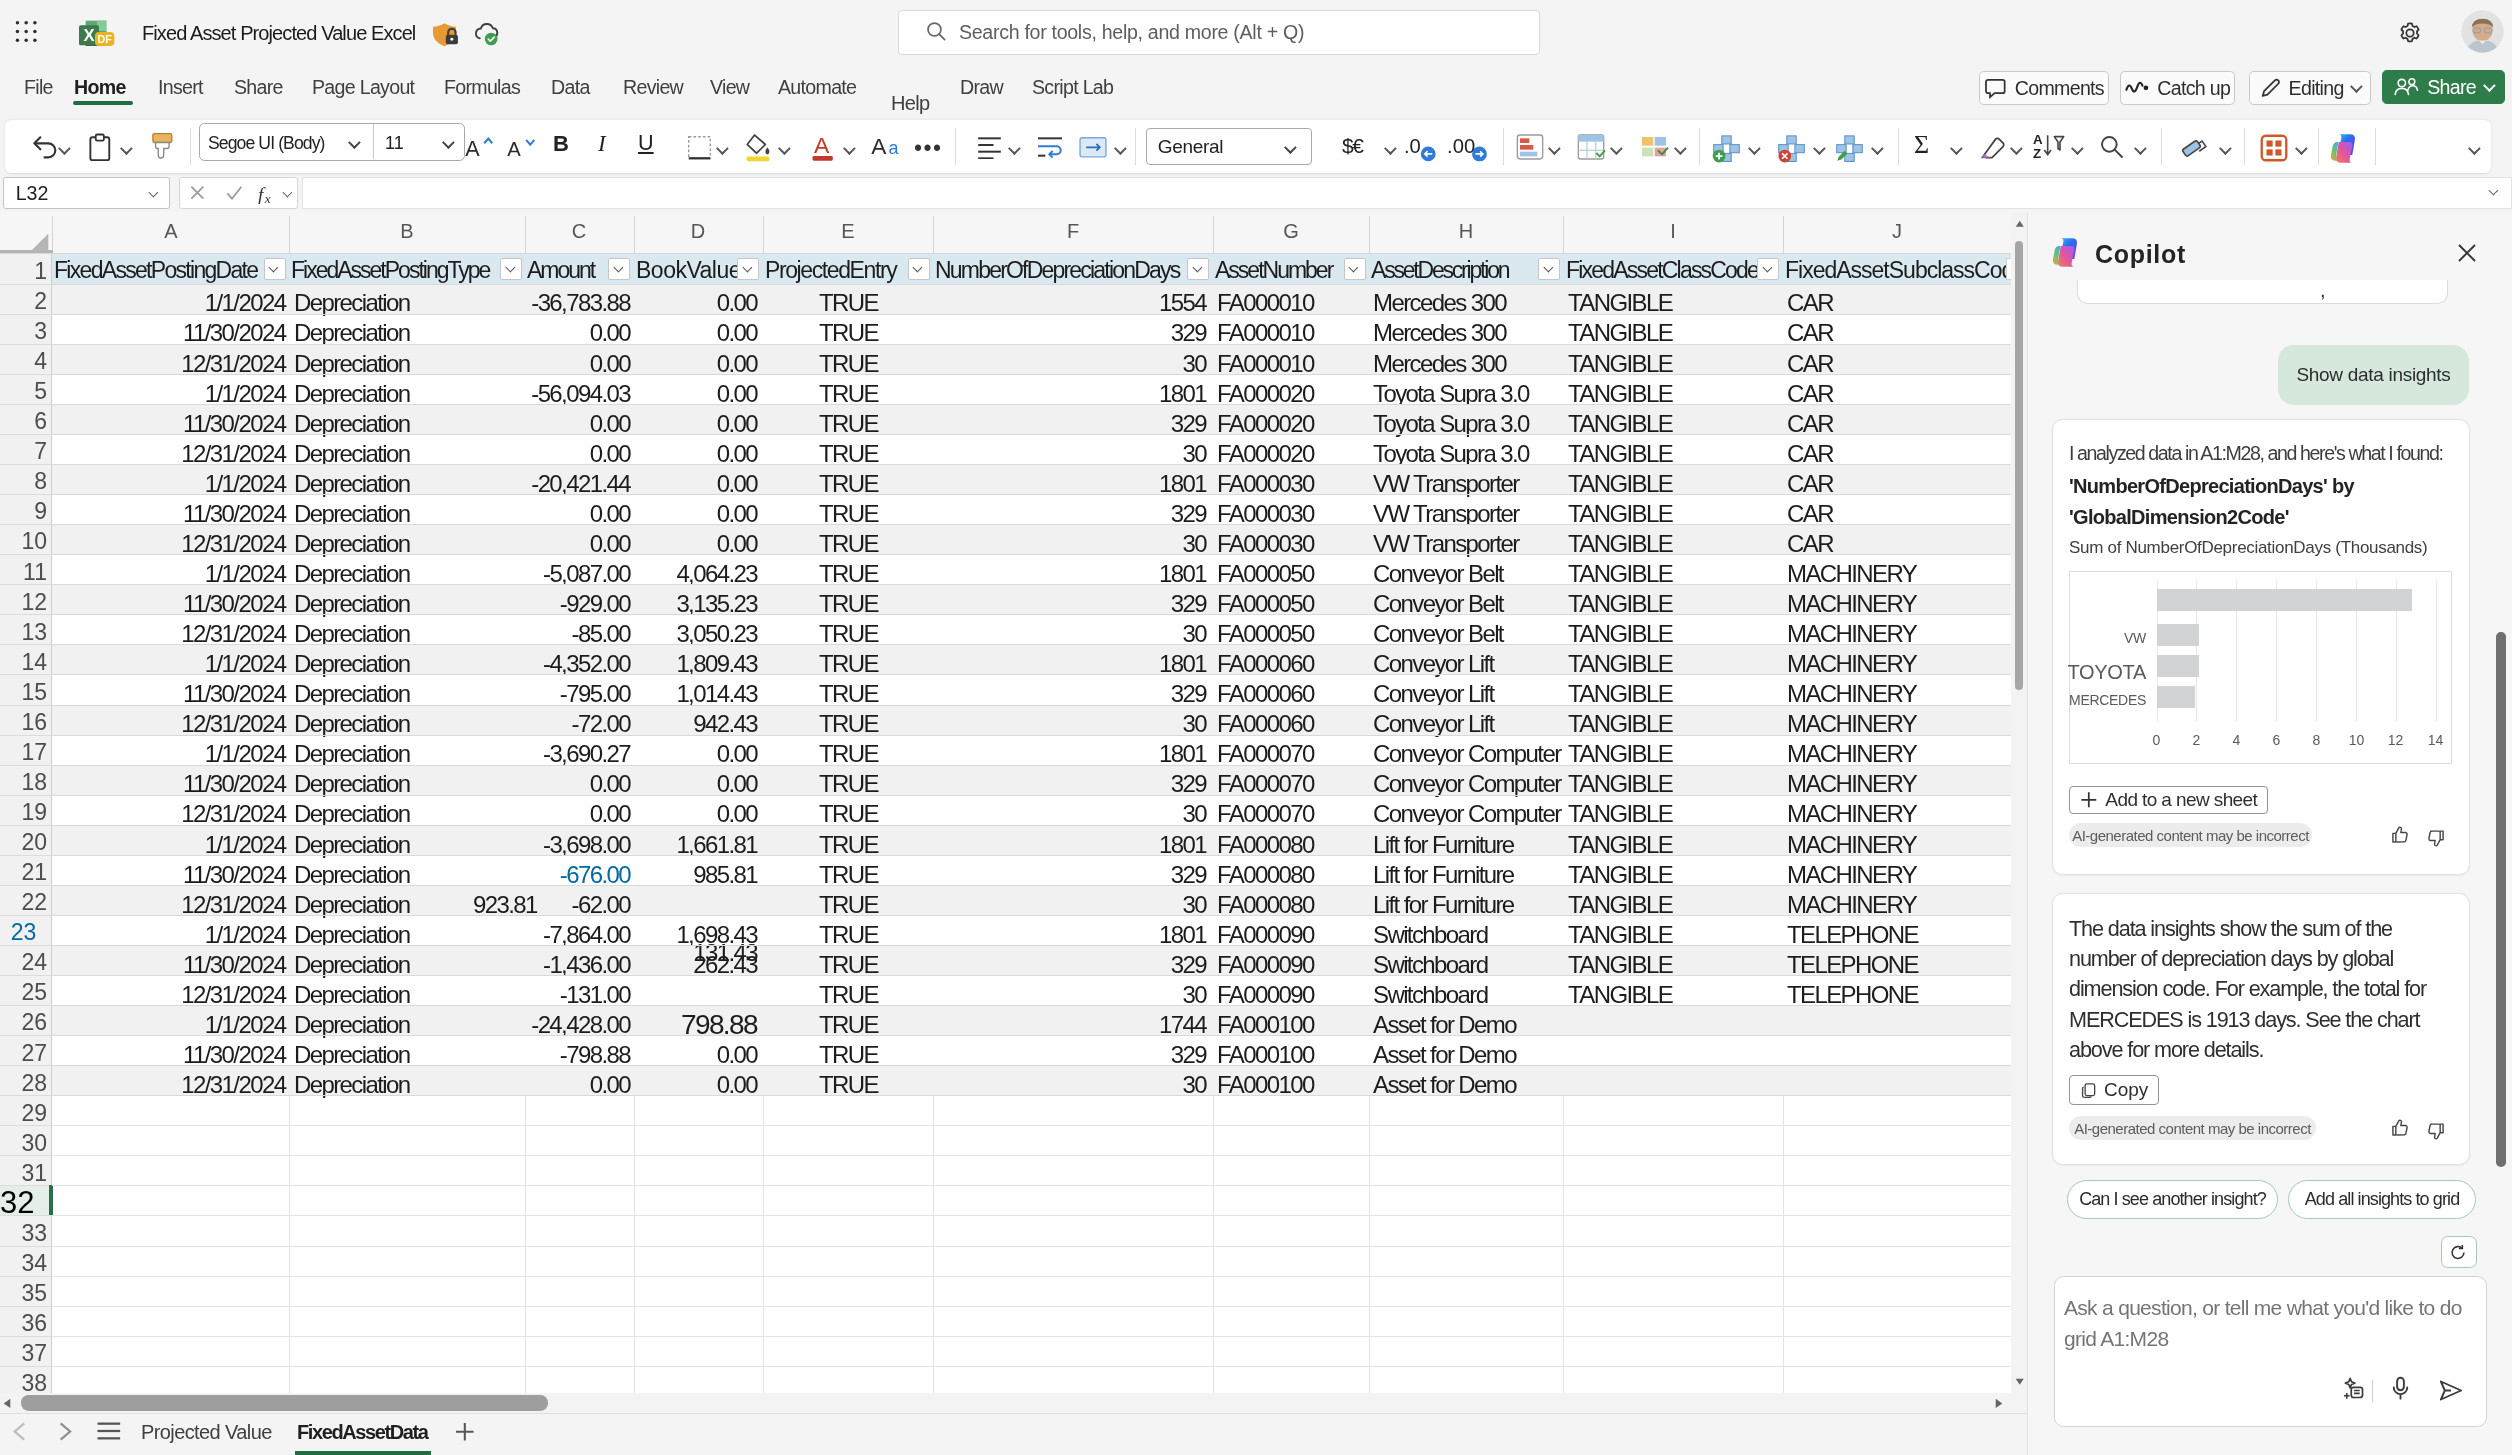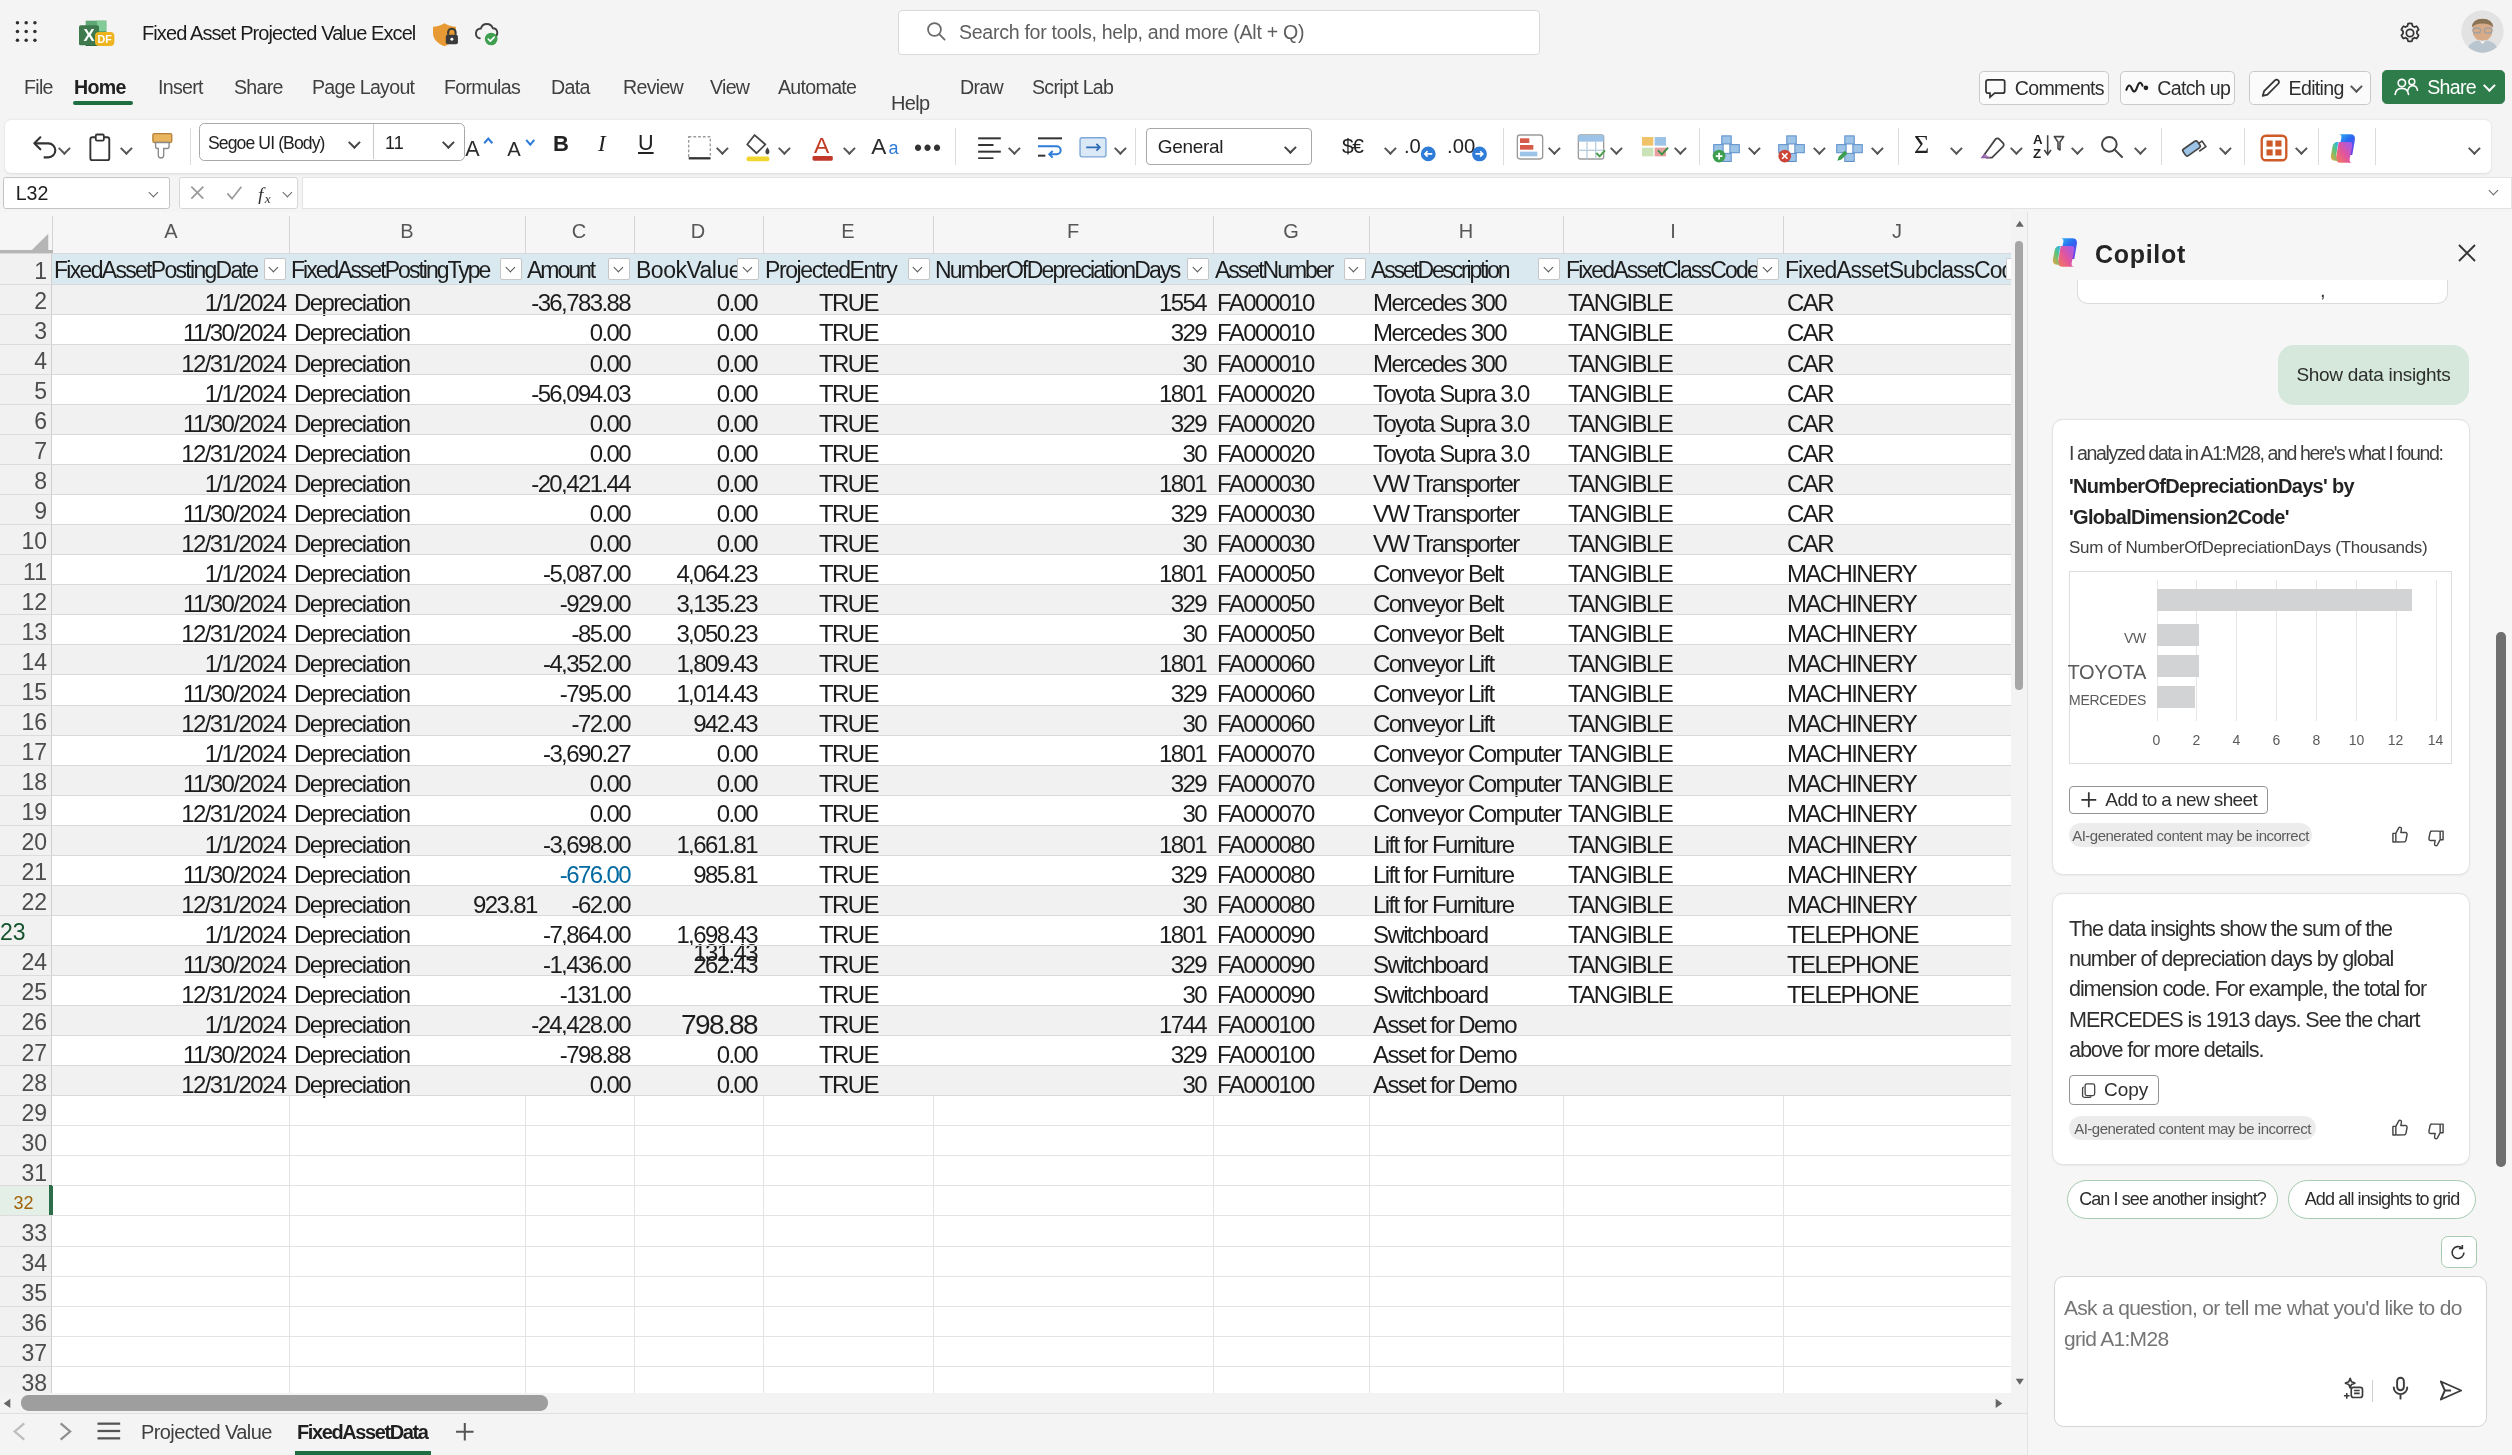--- a/index.html
+++ b/index.html
@@ -393,41 +393,41 @@
 <div class="abs" style="left:0;top:770px;width:47px;text-align:right;font-size:23px;line-height:24px;color:#4d4d4d">18</div>
 <div class="abs" style="left:0;top:795px;width:52px;height:0.7px;background:#dcdcdc"></div>
 <div class="abs" style="left:0;top:800px;width:47px;text-align:right;font-size:23px;line-height:24px;color:#4d4d4d">19</div>
 <div class="abs" style="left:0;top:825px;width:52px;height:0.7px;background:#dcdcdc"></div>
 <div class="abs" style="left:0;top:830px;width:47px;text-align:right;font-size:23px;line-height:24px;color:#4d4d4d">20</div>
 <div class="abs" style="left:0;top:855px;width:52px;height:0.7px;background:#dcdcdc"></div>
 <div class="abs" style="left:0;top:860px;width:47px;text-align:right;font-size:23px;line-height:24px;color:#4d4d4d">21</div>
 <div class="abs" style="left:0;top:885px;width:52px;height:0.7px;background:#dcdcdc"></div>
 <div class="abs" style="left:0;top:890px;width:47px;text-align:right;font-size:23px;line-height:24px;color:#4d4d4d">22</div>
 <div class="abs" style="left:0;top:915px;width:52px;height:0.7px;background:#dcdcdc"></div>
-<div class="abs" style="left:0;top:920px;width:47px;text-align:left;font-size:23px;line-height:24px;color:#14532d">23</div>
+<div class="abs" style="left:0;top:920px;width:47px;text-align:center;font-size:23px;line-height:24px;color:#0369a1">23</div>
 <div class="abs" style="left:0;top:945px;width:52px;height:0.7px;background:#dcdcdc"></div>
 <div class="abs" style="left:0;top:950px;width:47px;text-align:right;font-size:23px;line-height:24px;color:#4d4d4d">24</div>
 <div class="abs" style="left:0;top:975px;width:52px;height:0.7px;background:#dcdcdc"></div>
 <div class="abs" style="left:0;top:980px;width:47px;text-align:right;font-size:23px;line-height:24px;color:#4d4d4d">25</div>
 <div class="abs" style="left:0;top:1005px;width:52px;height:0.7px;background:#dcdcdc"></div>
 <div class="abs" style="left:0;top:1010px;width:47px;text-align:right;font-size:23px;line-height:24px;color:#4d4d4d">26</div>
 <div class="abs" style="left:0;top:1035px;width:52px;height:0.7px;background:#dcdcdc"></div>
 <div class="abs" style="left:0;top:1041px;width:47px;text-align:right;font-size:23px;line-height:24px;color:#4d4d4d">27</div>
 <div class="abs" style="left:0;top:1065px;width:52px;height:0.7px;background:#dcdcdc"></div>
 <div class="abs" style="left:0;top:1071px;width:47px;text-align:right;font-size:23px;line-height:24px;color:#4d4d4d">28</div>
 <div class="abs" style="left:0;top:1095px;width:52px;height:0.7px;background:#dcdcdc"></div>
 <div class="abs" style="left:0;top:1101px;width:47px;text-align:right;font-size:23px;line-height:24px;color:#4d4d4d">29</div>
 <div class="abs" style="left:0;top:1125px;width:52px;height:0.7px;background:#dcdcdc"></div>
 <div class="abs" style="left:0;top:1131px;width:47px;text-align:right;font-size:23px;line-height:24px;color:#4d4d4d">30</div>
 <div class="abs" style="left:0;top:1155px;width:52px;height:0.7px;background:#dcdcdc"></div>
 <div class="abs" style="left:0;top:1161px;width:47px;text-align:right;font-size:23px;line-height:24px;color:#4d4d4d">31</div>
 <div class="abs" style="left:0;top:1185px;width:52px;height:0.7px;background:#dcdcdc"></div>
 <div class="abs" style="left:0;top:1186px;width:52px;height:30px;background:#e3efe7"></div>
 <div class="abs" style="left:49px;top:1185px;width:4px;height:31px;background:#2c6e49"></div>
-<div class="abs" style="left:0;top:1191px;width:47px;text-align:center;font-size:18px;line-height:24px;color:#a16207">32</div>
+<div class="abs" style="left:0;top:1191px;width:47px;text-align:left;font-size:31px;line-height:24px;color:#000000">32</div>
 <div class="abs" style="left:0;top:1215px;width:52px;height:0.7px;background:#dcdcdc"></div>
 <div class="abs" style="left:0;top:1221px;width:47px;text-align:right;font-size:23px;line-height:24px;color:#4d4d4d">33</div>
 <div class="abs" style="left:0;top:1246px;width:52px;height:0.7px;background:#dcdcdc"></div>
 <div class="abs" style="left:0;top:1251px;width:47px;text-align:right;font-size:23px;line-height:24px;color:#4d4d4d">34</div>
 <div class="abs" style="left:0;top:1276px;width:52px;height:0.7px;background:#dcdcdc"></div>
 <div class="abs" style="left:0;top:1281px;width:47px;text-align:right;font-size:23px;line-height:24px;color:#4d4d4d">35</div>
 <div class="abs" style="left:0;top:1306px;width:52px;height:0.7px;background:#dcdcdc"></div>
 <div class="abs" style="left:0;top:1311px;width:47px;text-align:right;font-size:23px;line-height:24px;color:#4d4d4d">36</div>
 <div class="abs" style="left:0;top:1336px;width:52px;height:0.7px;background:#dcdcdc"></div>
 <div class="abs" style="left:0;top:1341px;width:47px;text-align:right;font-size:23px;line-height:24px;color:#4d4d4d">37</div>

